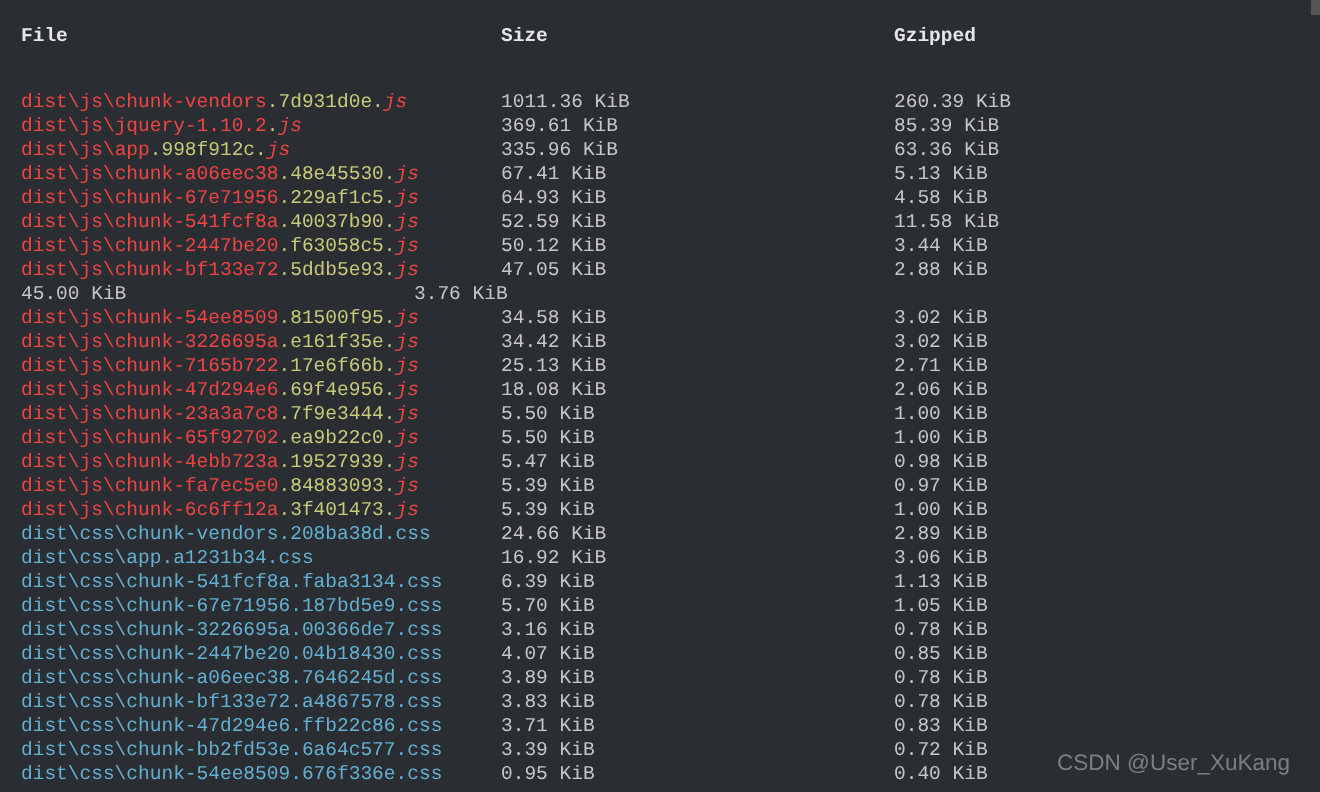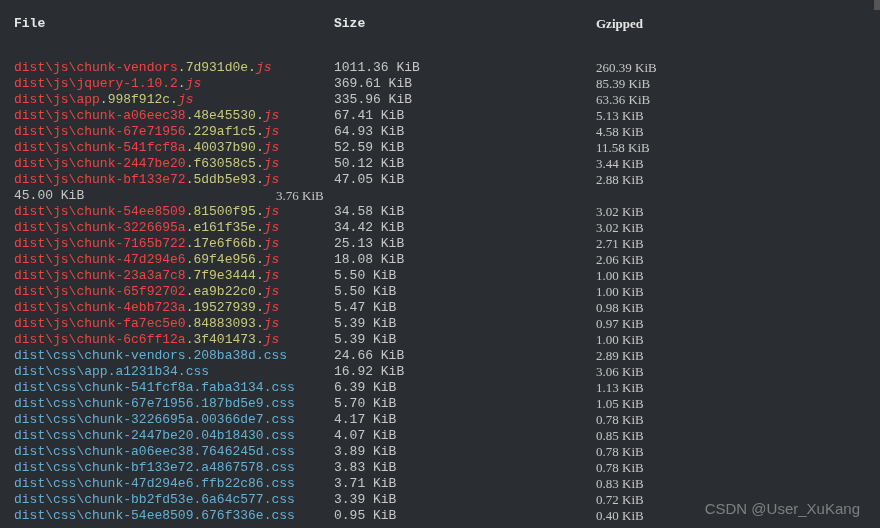--- a/index.html
+++ b/index.html
@@ -20,21 +20,21 @@
     font-weight: bold;
     color: #e6e6e6;
     margin-bottom: 28px;
   }
   .row {
     display: flex;
     white-space: pre;
   }
   .col-file { width: 320px; }
   .col-size { width: 262px; }
-  .col-gzip { flex: 1; font-family: Liberation Serif, serif; }
+  .col-gzip { flex: 1; }
   .dir { color: #ef4444; } 
   .dot { color: #c9ca79; }
   .hash { color: #c9ca79; text-align: right; }
   .js-ext { color: #ef4444; font-style: italic; }
   .css-name { color: #64b0d4; }
   .css-ext { color: #64b0d4; }
   .size-val { color: #c6c6c6; }
   .watermark {
     position: absolute;
     right: 20px;
@@ -81,21 +81,21 @@
     <div class="row"><div class="col-file"><span class="dir">dist\js\</span><span class="dir">chunk-47d294e6</span><span class="dot">.</span><span class="hash">69f4e956</span><span class="dot">.</span><span class="js-ext">js</span></div><div class="col-size size-val">18.08 KiB</div><div class="col-gzip size-val">2.06 KiB</div></div>
     <div class="row"><div class="col-file"><span class="dir">dist\js\</span><span class="dir">chunk-23a3a7c8</span><span class="dot">.</span><span class="hash">7f9e3444</span><span class="dot">.</span><span class="js-ext">js</span></div><div class="col-size size-val">5.50 KiB</div><div class="col-gzip size-val">1.00 KiB</div></div>
     <div class="row"><div class="col-file"><span class="dir">dist\js\</span><span class="dir">chunk-65f92702</span><span class="dot">.</span><span class="hash">ea9b22c0</span><span class="dot">.</span><span class="js-ext">js</span></div><div class="col-size size-val">5.50 KiB</div><div class="col-gzip size-val">1.00 KiB</div></div>
     <div class="row"><div class="col-file"><span class="dir">dist\js\</span><span class="dir">chunk-4ebb723a</span><span class="dot">.</span><span class="hash">19527939</span><span class="dot">.</span><span class="js-ext">js</span></div><div class="col-size size-val">5.47 KiB</div><div class="col-gzip size-val">0.98 KiB</div></div>
     <div class="row"><div class="col-file"><span class="dir">dist\js\</span><span class="dir">chunk-fa7ec5e0</span><span class="dot">.</span><span class="hash">84883093</span><span class="dot">.</span><span class="js-ext">js</span></div><div class="col-size size-val">5.39 KiB</div><div class="col-gzip size-val">0.97 KiB</div></div>
     <div class="row"><div class="col-file"><span class="dir">dist\js\</span><span class="dir">chunk-6c6ff12a</span><span class="dot">.</span><span class="hash">3f401473</span><span class="dot">.</span><span class="js-ext">js</span></div><div class="col-size size-val">5.39 KiB</div><div class="col-gzip size-val">1.00 KiB</div></div>
     <div class="row"><div class="col-file"><span class="css-name">dist\css\</span><span class="css-name">chunk-vendors</span><span class="css-name">.</span><span class="css-name">208ba38d</span><span class="css-ext">.</span><span class="css-ext">css</span></div><div class="col-size size-val">24.66 KiB</div><div class="col-gzip size-val">2.89 KiB</div></div>
     <div class="row"><div class="col-file"><span class="css-name">dist\css\</span><span class="css-name">app</span><span class="css-name">.</span><span class="css-name">a1231b34</span><span class="css-ext">.</span><span class="css-ext">css</span></div><div class="col-size size-val">16.92 KiB</div><div class="col-gzip size-val">3.06 KiB</div></div>
     <div class="row"><div class="col-file"><span class="css-name">dist\css\</span><span class="css-name">chunk-541fcf8a</span><span class="css-name">.</span><span class="css-name">faba3134</span><span class="css-ext">.</span><span class="css-ext">css</span></div><div class="col-size size-val">6.39 KiB</div><div class="col-gzip size-val">1.13 KiB</div></div>
     <div class="row"><div class="col-file"><span class="css-name">dist\css\</span><span class="css-name">chunk-67e71956</span><span class="css-name">.</span><span class="css-name">187bd5e9</span><span class="css-ext">.</span><span class="css-ext">css</span></div><div class="col-size size-val">5.70 KiB</div><div class="col-gzip size-val">1.05 KiB</div></div>
-    <div class="row"><div class="col-file"><span class="css-name">dist\css\</span><span class="css-name">chunk-3226695a</span><span class="css-name">.</span><span class="css-name">00366de7</span><span class="css-ext">.</span><span class="css-ext">css</span></div><div class="col-size size-val">4.17 KiB</div><div class="col-gzip size-val">0.78 KiB</div></div>
+    <div class="row"><div class="col-file"><span class="css-name">dist\css\</span><span class="css-name">chunk-3226695a</span><span class="css-name">.</span><span class="css-name">00366de7</span><span class="css-ext">.</span><span class="css-ext">css</span></div><div class="col-size size-val">3.16 KiB</div><div class="col-gzip size-val">0.78 KiB</div></div>
     <div class="row"><div class="col-file"><span class="css-name">dist\css\</span><span class="css-name">chunk-2447be20</span><span class="css-name">.</span><span class="css-name">04b18430</span><span class="css-ext">.</span><span class="css-ext">css</span></div><div class="col-size size-val">4.07 KiB</div><div class="col-gzip size-val">0.85 KiB</div></div>
     <div class="row"><div class="col-file"><span class="css-name">dist\css\</span><span class="css-name">chunk-a06eec38</span><span class="css-name">.</span><span class="css-name">7646245d</span><span class="css-ext">.</span><span class="css-ext">css</span></div><div class="col-size size-val">3.89 KiB</div><div class="col-gzip size-val">0.78 KiB</div></div>
     <div class="row"><div class="col-file"><span class="css-name">dist\css\</span><span class="css-name">chunk-bf133e72</span><span class="css-name">.</span><span class="css-name">a4867578</span><span class="css-ext">.</span><span class="css-ext">css</span></div><div class="col-size size-val">3.83 KiB</div><div class="col-gzip size-val">0.78 KiB</div></div>
     <div class="row"><div class="col-file"><span class="css-name">dist\css\</span><span class="css-name">chunk-47d294e6</span><span class="css-name">.</span><span class="css-name">ffb22c86</span><span class="css-ext">.</span><span class="css-ext">css</span></div><div class="col-size size-val">3.71 KiB</div><div class="col-gzip size-val">0.83 KiB</div></div>
     <div class="row"><div class="col-file"><span class="css-name">dist\css\</span><span class="css-name">chunk-bb2fd53e</span><span class="css-name">.</span><span class="css-name">6a64c577</span><span class="css-ext">.</span><span class="css-ext">css</span></div><div class="col-size size-val">3.39 KiB</div><div class="col-gzip size-val">0.72 KiB</div></div>
     <div class="row"><div class="col-file"><span class="css-name">dist\css\</span><span class="css-name">chunk-54ee8509</span><span class="css-name">.</span><span class="css-name">676f336e</span><span class="css-ext">.</span><span class="css-ext">css</span></div><div class="col-size size-val">0.95 KiB</div><div class="col-gzip size-val">0.40 KiB</div></div>
   </div>
 
 <div class="watermark">CSDN @User_XuKang</div>
 

